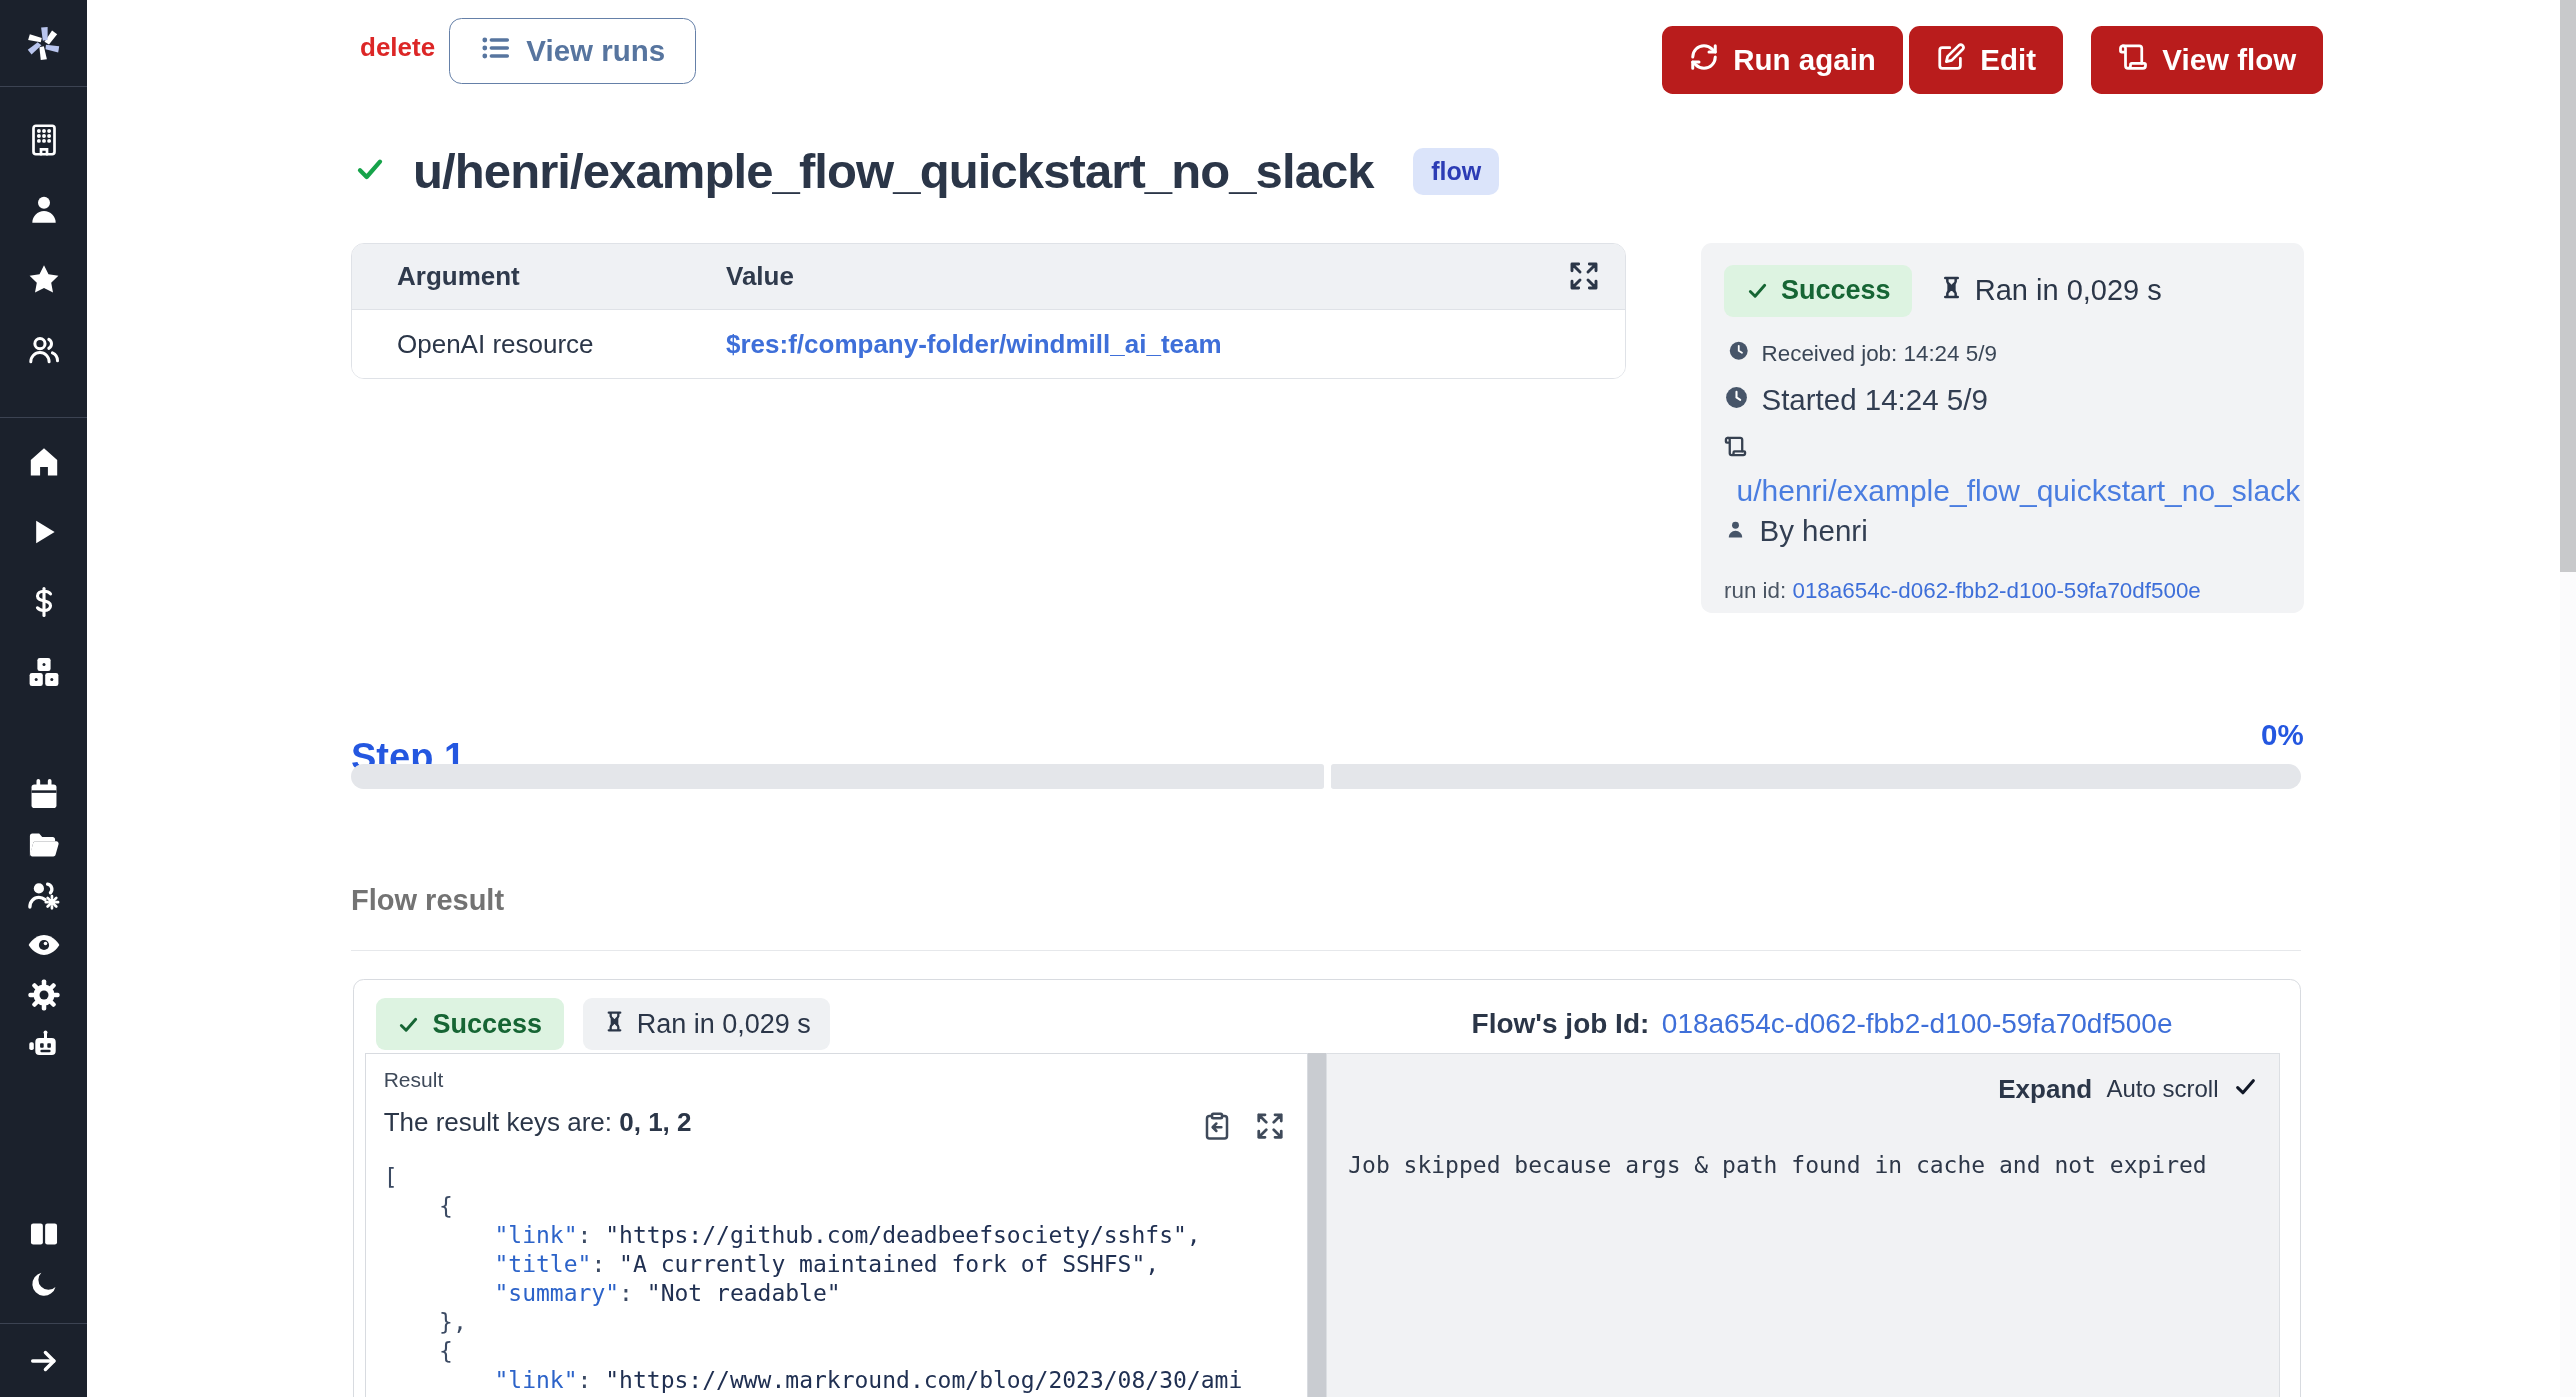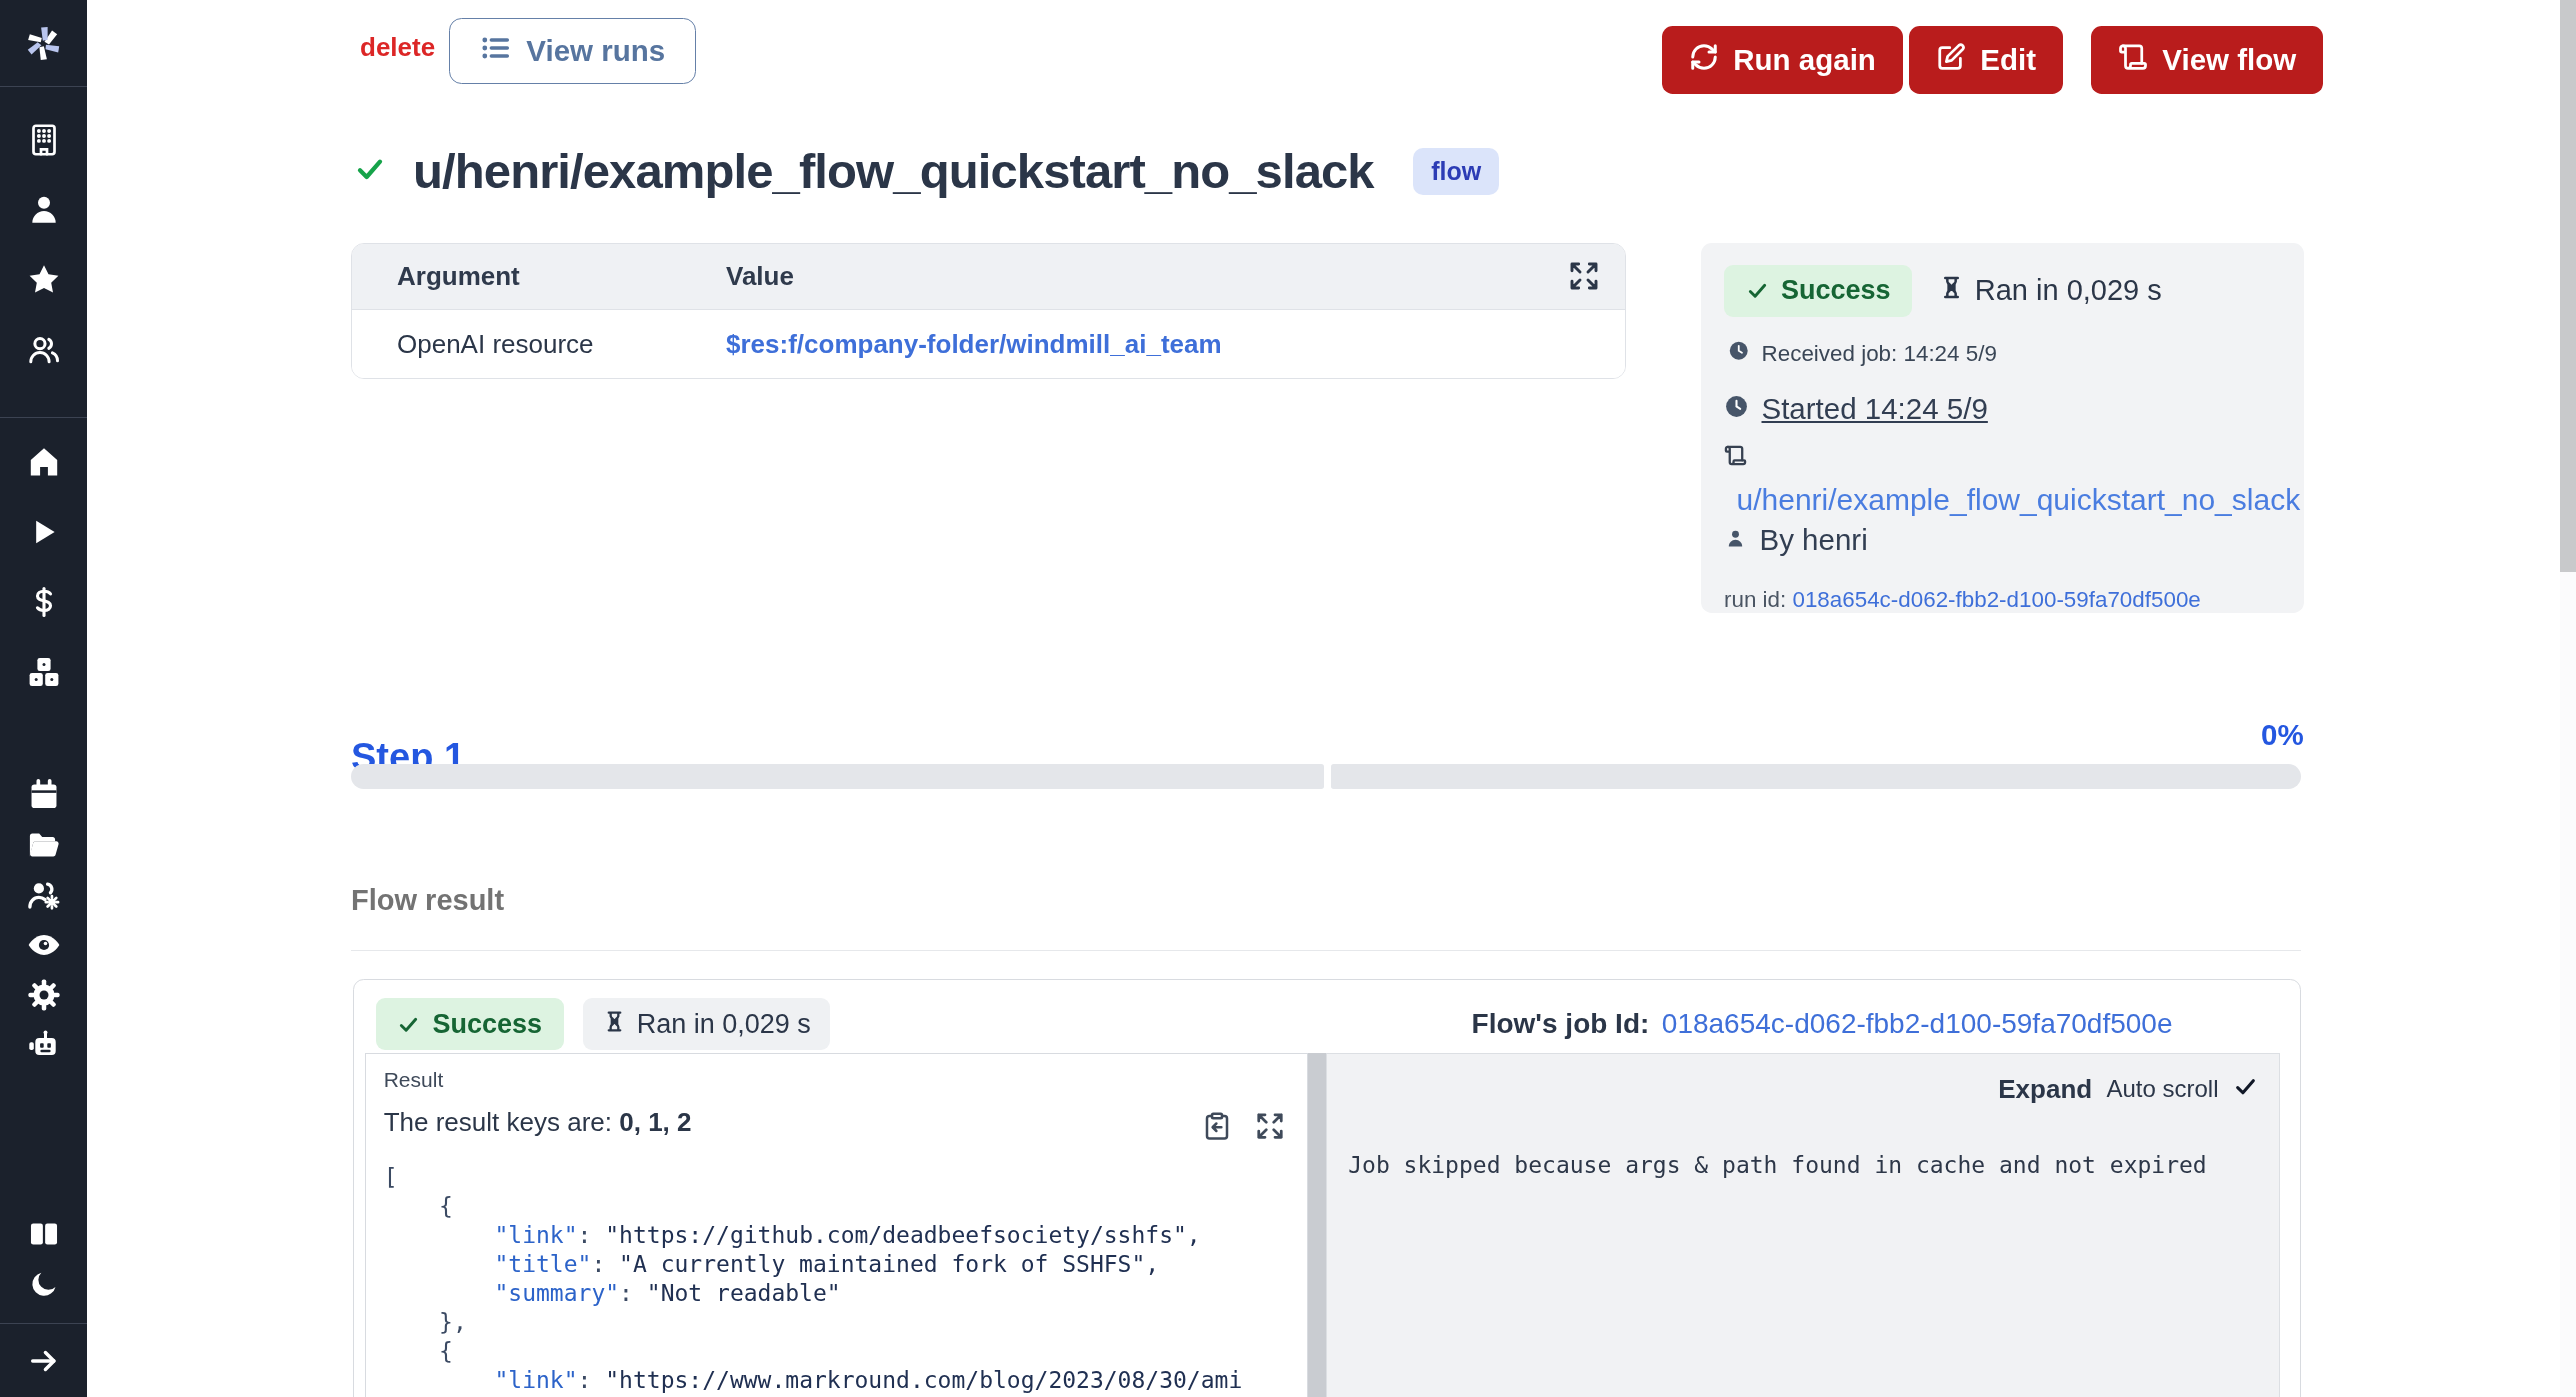--- a/index.html
+++ b/index.html
@@ -55,21 +55,21 @@
 
   
   .info-card { position:absolute; left:1614px; top:243px; width:603px; height:370px;
     background:#f2f3f5; border-radius:10.7px; padding:21.5px 23px; overflow:hidden; }
   .info-row1 { display:flex; align-items:center; gap:27px; }
   .badge-success { display:inline-flex; align-items:center; gap:12.5px; background:#ddf3e1;
     color:#166534; font-size:27px; font-weight:600; padding:10.7px 21.5px; border-radius:9px; }
   .ran-in { display:flex; align-items:center; gap:10.7px; font-size:29px; color:#2b3648; }
   .info-line { display:flex; align-items:center; gap:12.5px; margin-top:19.7px; color:#323e52; }
   .info-received { font-size:22.4px; color:#3a4656; margin-top:23px; margin-left:3.6px; }
-  .info-started { font-size:29.5px; margin-top:25px;text-decoration:underline; }
+  .info-started { font-size:29.5px; margin-top:16px; }
   .info-flowicon { margin-top:18px; }
   .info-path { margin-top:12.5px; margin-left:12.5px; }
   .info-path a { font-size:30px; color:#4a7de0; text-decoration:none; white-space:nowrap; cursor:pointer; }
   .info-by { font-size:29.5px; margin-top:6px; }
   .run-id-line { margin-top:30px; font-size:22.4px; color:#4b5563; }
   .run-id-line a { color:#3e6fd9; text-decoration:none; cursor:pointer; }
 
   
   .step-label { position:absolute; left:264px; top:736px; font-size:38px; font-weight:700; color:#2457e0; cursor:pointer; }
   .step-percent { position:absolute; left:2174px; top:718px; width:40px; text-align:right; font-size:29.5px; font-weight:700; color:#2457e0; }

